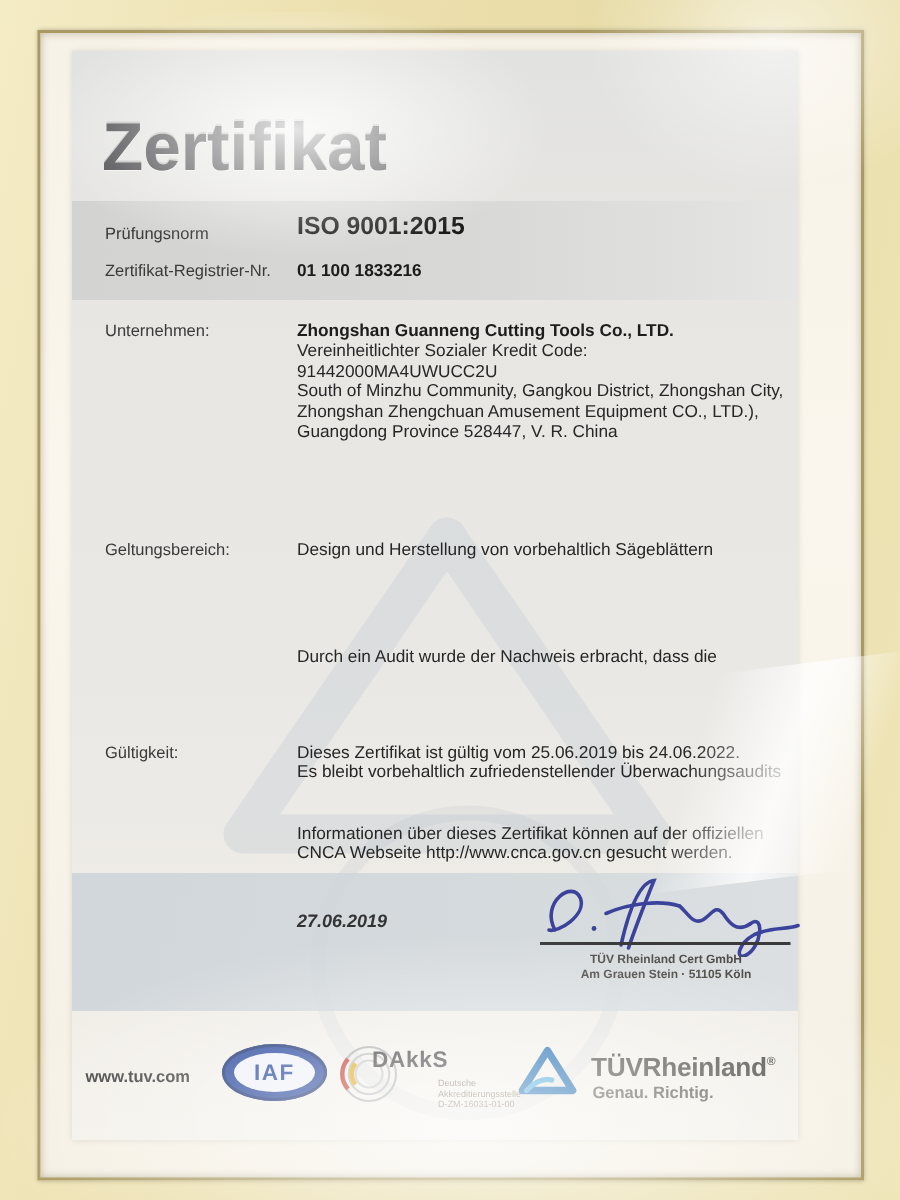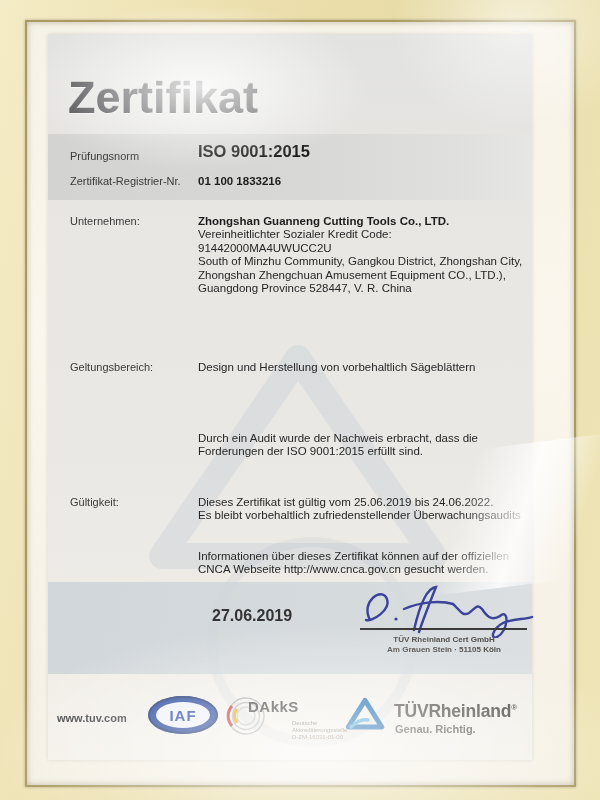--- a/index.html
+++ b/index.html
@@ -21,21 +21,21 @@
   .wm-tri{position:absolute;left:100px;top:310px;width:300px;height:230px;opacity:.5;}
   .wm-seal{position:absolute;left:159px;top:503px;width:190px;height:190px;border-radius:50%;
     border:10px solid rgba(175,188,198,.18);}
   .title{position:absolute;left:20px;top:38px;font-size:45px;font-weight:700;color:#48484b;
     letter-spacing:0;text-shadow:0 1px 0 rgba(255,255,255,.55), 0 -1px 0 rgba(0,0,0,.15);}
   .lbl{position:absolute;left:22px;font-size:11px;color:#3a3a3a;}
   .val{position:absolute;left:150px;font-size:11.5px;color:#262626;width:330px;line-height:13.4px;}
   .strong{font-weight:700;color:#1c1c1c;}
   .iso{font-size:16.5px;font-weight:700;color:#1b1b1b;}
   .line{display:block;}
-  .date{position:absolute;left:164px;top:573px;font-size:16px;font-weight:700;color:#333;}
+  .date{position:absolute;left:150px;top:573px;font-size:12px;font-weight:700;color:#333;font-style:italic;}
   .sig-svg{position:absolute;left:308px;top:546px;width:180px;height:58px;}
   .sig-line{position:absolute;left:312px;top:594px;width:167px;height:1.5px;background:#3a3a3a;}
   .issuer{position:absolute;left:310px;top:601px;width:172px;text-align:center;
     font-size:8px;line-height:10px;color:#4e4c48;font-weight:700;}
   .website{position:absolute;left:9px;top:678px;font-size:11px;font-weight:700;color:#3e3e3e;}
   .iaf{position:absolute;left:100px;top:662px;width:70px;height:38px;border-radius:50%;
     background:#1e3f98;box-shadow:inset 0 0 0 2px #142c6e;display:flex;align-items:center;justify-content:center;}
   .iaf-inner{width:54px;height:26px;border-radius:50%;background:#eef1f8;
     display:flex;align-items:center;justify-content:center;}
   .iaf-txt{font-size:15px;font-weight:700;color:#1e3f98;letter-spacing:1px;}
@@ -86,21 +86,20 @@
         <span class="line">South of Minzhu Community, Gangkou District, Zhongshan City,</span>
         <span class="line">Zhongshan Zhengchuan Amusement Equipment CO., LTD.),</span>
         <span class="line">Guangdong Province 528447, V. R. China</span>
       </div>
 
       <span class="lbl" style="top:327px">Geltungsbereich:</span>
       <span class="val" style="top:327px">Design und Herstellung von vorbehaltlich Sägeblättern</span>
 
       <div class="val" style="top:398px">
         <span class="line">Durch ein Audit wurde der Nachweis erbracht, dass die</span>
-        <span class="line">Forderungen der ISO 9001:2015 erfüllt sind.</span>
       </div>
 
       <span class="lbl" style="top:462px">Gültigkeit:</span>
       <div class="val" style="top:462px">
         <span class="line">Dieses Zertifikat ist gültig vom 25.06.2019 bis 24.06.2022.</span>
         <span class="line">Es bleibt vorbehaltlich zufriedenstellender Überwachungsaudits</span>
       </div>
 
       <div class="val" style="top:516px">
         <span class="line">Informationen über dieses Zertifikat können auf der offiziellen</span>

